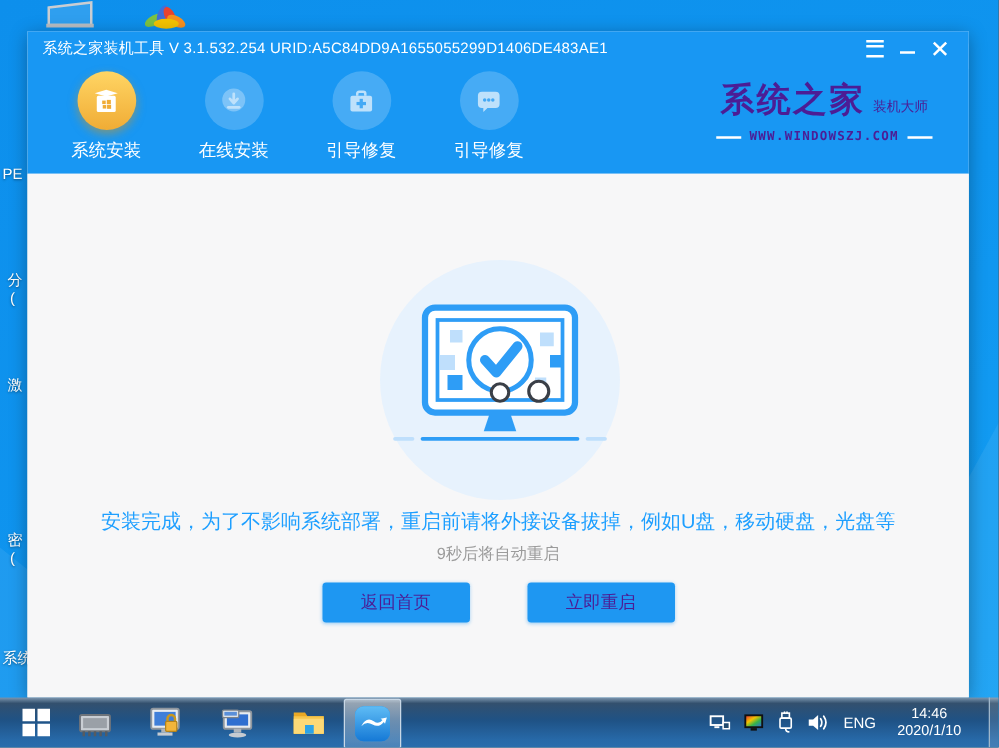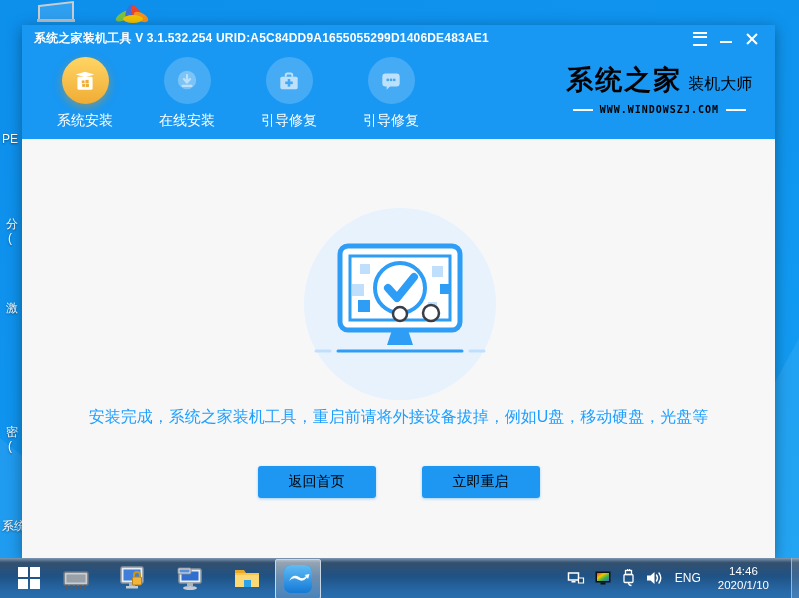--- a/index.html
+++ b/index.html
@@ -11,52 +11,52 @@
   .deco.d1{left:0;bottom:40px;width:150px;height:120px;clip-path:polygon(0 100%,0 0,100% 100%);}
   .deco.d2{right:0;bottom:40px;width:120px;height:220px;clip-path:polygon(100% 0,100% 100%,0 100%);}
   
   .dlabel{position:absolute;color:#fff;font-size:12px;text-shadow:0 1px 2px rgba(0,0,0,.45);z-index:1;}
   .desk-ico{position:absolute;z-index:1;}
   
   .win{position:absolute;left:22px;top:25px;width:753px;height:533px;z-index:2;
     background:#F7F7F8;box-shadow:0 3px 14px rgba(0,0,0,.35);}
   .hdr{position:absolute;left:0;top:0;right:0;height:114px;background:#1897F3;}
   .titlebar{position:relative;height:27px;display:flex;align-items:center;padding:0 12px;}
-  .title{color:#fff;font-size:12px;letter-spacing:.2px;white-space:nowrap;font-weight:bold;}
+  .title{color:#fff;font-size:12px;letter-spacing:.2px;white-space:nowrap;}
   .winctl{position:absolute;right:10px;top:0;height:27px;display:flex;align-items:center;}
   .ctl{width:26px;height:27px;display:grid;place-items:center;cursor:pointer;}
   .ic-menu{width:14px;height:10px;border-top:2px solid #fff;border-bottom:2px solid #fff;position:relative;}
   .ic-menu:before{content:"";position:absolute;left:0;top:2px;width:14px;height:2px;background:#fff;}
   .ic-min{width:12px;height:2px;background:#fff;margin-top:6px;}
   .ic-close{position:relative;width:12px;height:12px;}
   .ic-close:before,.ic-close:after{content:"";position:absolute;left:-1px;top:5px;width:14px;height:2px;background:#fff;}
   .ic-close:before{transform:rotate(45deg);} .ic-close:after{transform:rotate(-45deg);}
   
   .navbar{position:absolute;left:15px;top:27px;display:flex;}
   .nav-item{width:96px;margin-right:6px;display:flex;flex-direction:column;align-items:center;cursor:pointer;}
   .nav-circle{width:47px;height:47px;border-radius:50%;margin-top:5px;display:grid;place-items:center;
     background:rgba(255,255,255,.20);}
   .nav-item.active .nav-circle{background:linear-gradient(180deg,#FFD564,#F0AC35);
     box-shadow:0 3px 8px rgba(212,150,30,.55);}
   .nav-item:not(.active) svg{opacity:.65;}
   .nav-label{margin-top:8px;font-size:14px;color:#fff;}
-  .logo{position:absolute;right:22px;top:37px;color:#000000;text-align:center;}
+  .logo{position:absolute;right:22px;top:37px;color:#4c1d95;text-align:center;}
   .logo-row1{display:flex;align-items:baseline;justify-content:center;}
   .logo-brand{font-size:27px;font-weight:bold;letter-spacing:2px;}
-  .logo-sub{font-size:16px;margin-left:6px;}
+  .logo-sub{font-size:11px;margin-left:6px;}
   .logo-row2{display:flex;align-items:center;margin-top:6px;}
   .dashline{width:20px;border-top:2px solid #fff;margin:0 7px;}
   .logo-site{font-family:"DejaVu Sans Mono","Liberation Mono",monospace;font-weight:bold;font-size:10px;letter-spacing:1px;}
   
   .content{position:absolute;left:0;top:114px;right:0;bottom:0;background:#F7F7F8;}
   .illus{position:absolute;left:282px;top:69px;width:192px;height:192px;border-radius:50%;background:#E7F2FD;}
   .message{position:absolute;left:0;right:0;top:268px;text-align:center;color:#1E9FFF;font-size:16px;}
   .countdown{position:absolute;left:0;right:0;top:295px;text-align:center;color:#9B9B9B;font-size:13px;}
   .btn-row{position:absolute;left:0;right:0;top:327px;display:flex;justify-content:center;gap:46px;}
-  .btn{width:118px;height:32px;border:none;border-radius:3px;background:#1E97F2;color:#000000;font-size:14px;
+  .btn{width:118px;height:32px;border:none;border-radius:3px;background:#1E97F2;color:#4c1d95;font-size:14px;
     font-family:inherit;cursor:pointer;box-shadow:0 1px 3px rgba(30,151,242,.4);}
   
   .taskbar{position:absolute;left:0;top:558px;width:799px;height:52px;z-index:3;
     background:linear-gradient(180deg,#7E98B1 0%,#33506E 9%,#1F5285 35%,#2769A8 65%,#2F76B6 100%);}
   .start{position:absolute;left:0;top:0;width:58px;height:40px;display:grid;place-items:center;cursor:pointer;}
   .flag{display:grid;grid-template-columns:10px 10px;grid-template-rows:10px 10px;gap:2px;}
   .flag div{background:#fff;}
   .task-icons{position:absolute;left:47px;top:0;height:40px;display:flex;align-items:center;}
   .ticon{width:57px;height:40px;display:grid;place-items:center;cursor:pointer;}
   .ticon.active-app{width:44px;height:38px;margin-top:1px;border:1px solid #C9D8E6;border-radius:2px;
@@ -201,21 +201,22 @@
           <path d="M84 80 L93 90 L110 69" stroke="#2E9DF6" stroke-width="8" fill="none" stroke-linecap="round" stroke-linejoin="round"></path>
           <circle cx="96" cy="106" r="7" fill="#fff" stroke="#3A3F47" stroke-width="2.5"></circle>
           <circle cx="127" cy="105" r="8" fill="#fff" stroke="#3A3F47" stroke-width="2.5"></circle>
           <path d="M88 122 H104 L109 137 H83 Z" fill="#2E9DF6"></path>
           <line x1="34" y1="143" x2="158" y2="143" stroke="#2E9DF6" stroke-width="3" stroke-linecap="round"></line>
           <line x1="12" y1="143" x2="26" y2="143" stroke="#BFDFFC" stroke-width="3" stroke-linecap="round"></line>
           <line x1="166" y1="143" x2="180" y2="143" stroke="#BFDFFC" stroke-width="3" stroke-linecap="round"></line>
         </svg>
       </div>
 
-      <div class="message">安装完成，系统之家装机工具，重启前请将外接设备拔掉，例如U盘，移动硬盘，光盘等</div>
+      <div class="message">安装完成，为了不影响系统部署，重启前请将外接设备拔掉，例如U盘，移动硬盘，光盘等</div>
+      <div class="countdown">9秒后将自动重启</div>
 
       <div class="btn-row">
         <button class="btn">返回首页</button>
         <button class="btn">立即重启</button>
       </div>
     </div>
   </div>
 
   <div class="taskbar">
 

